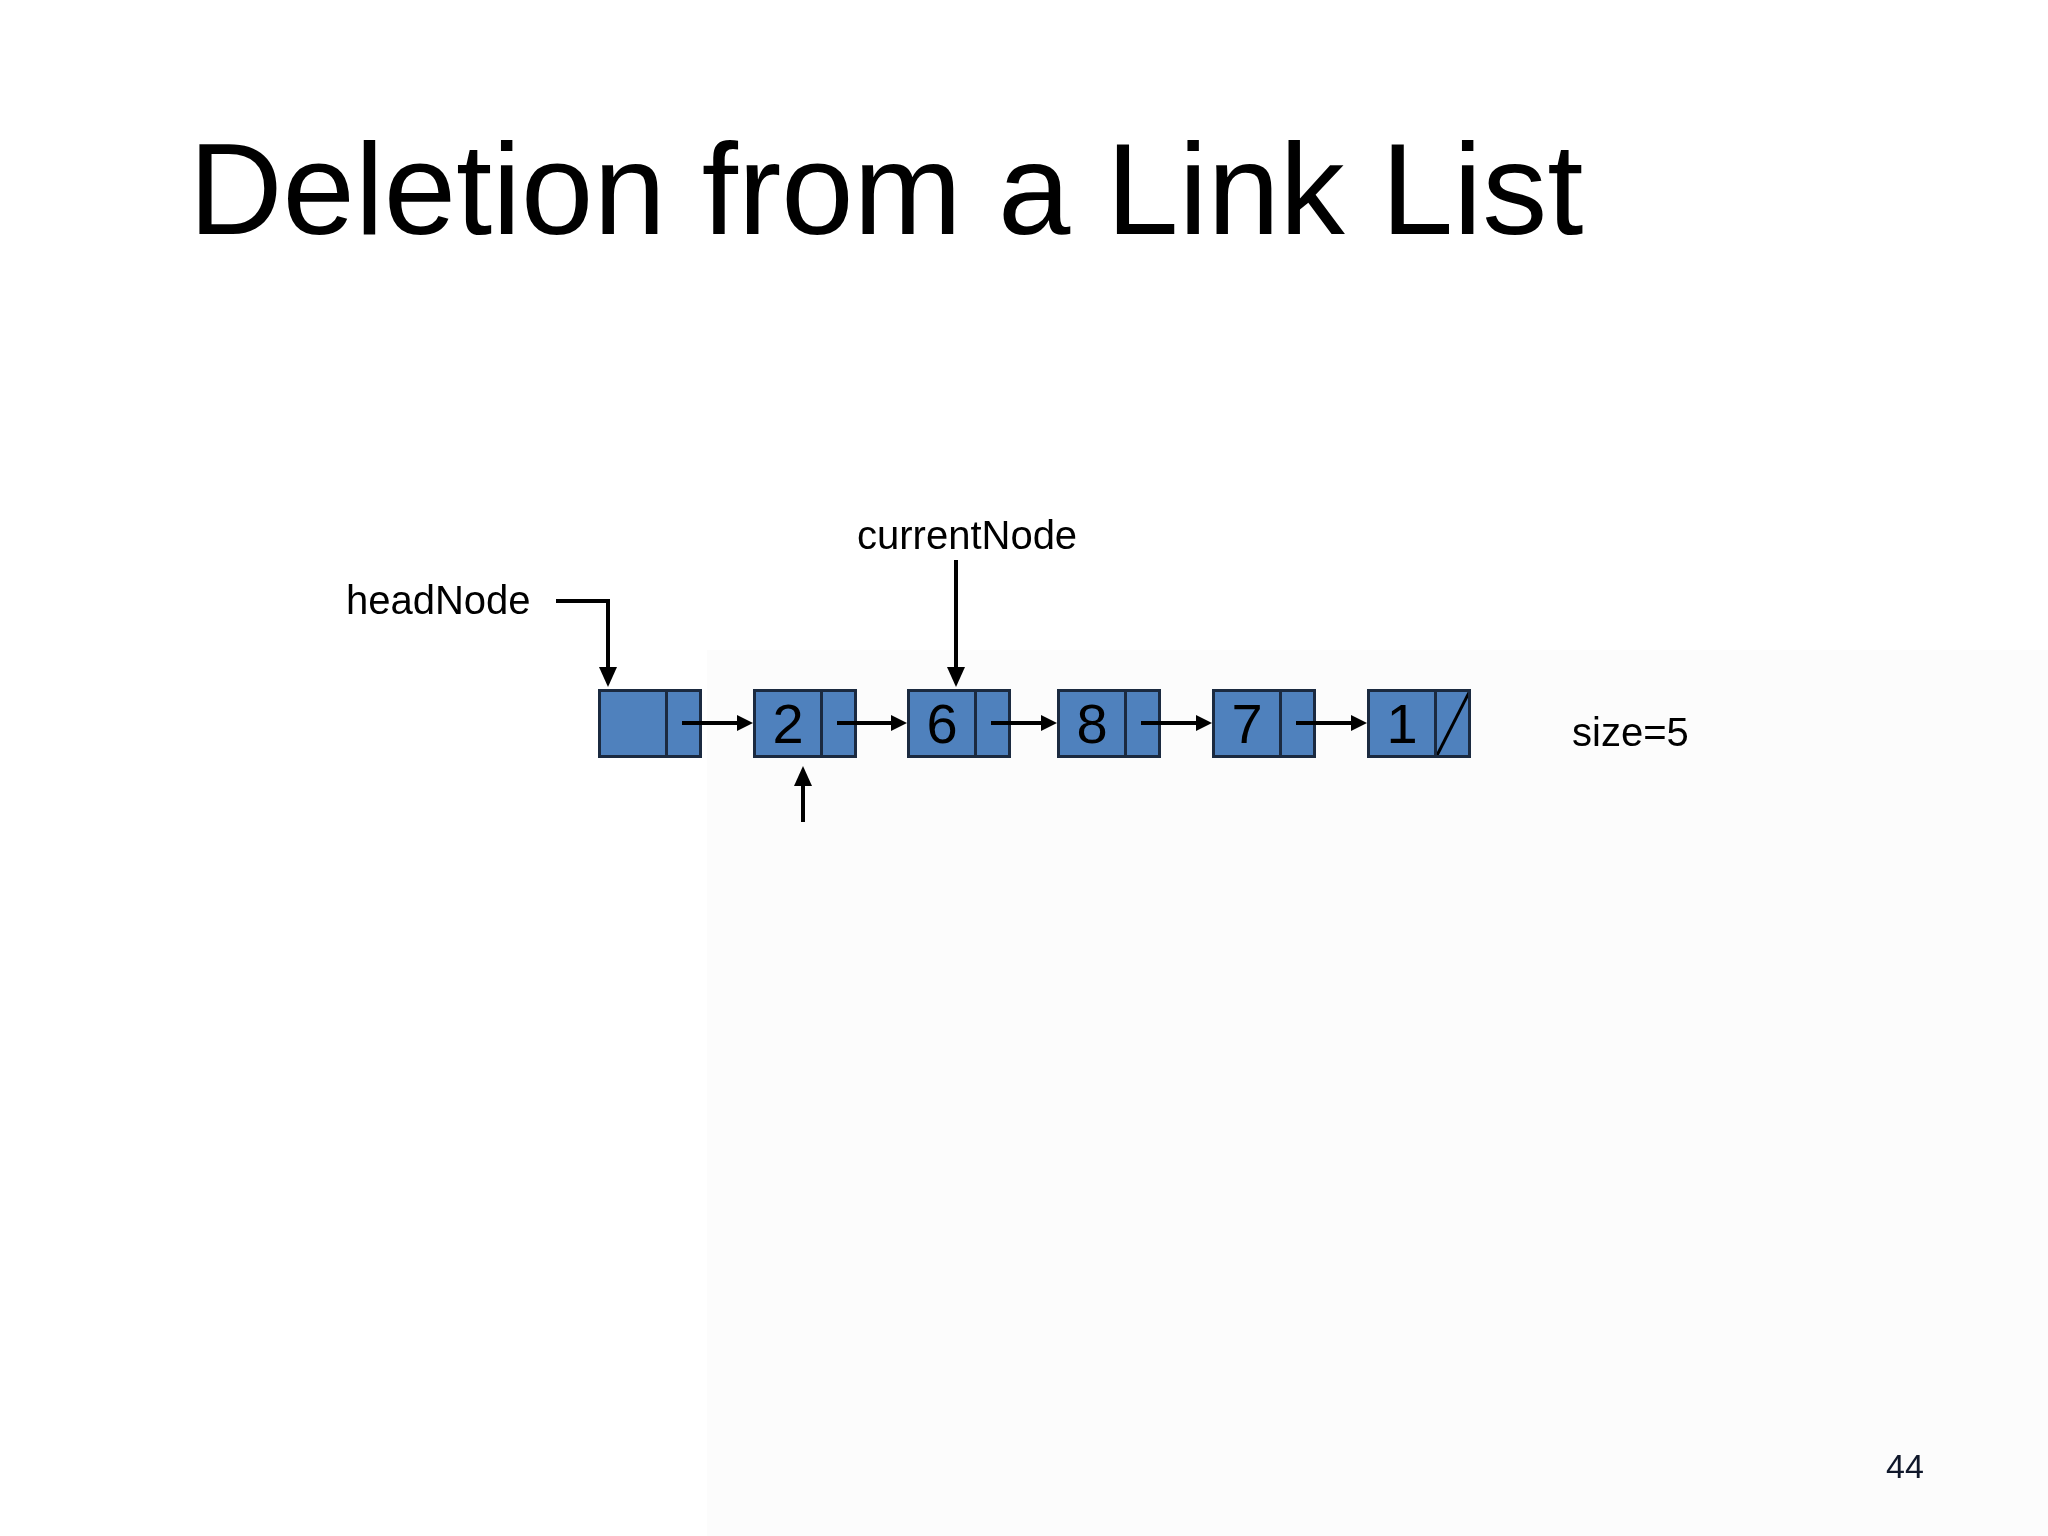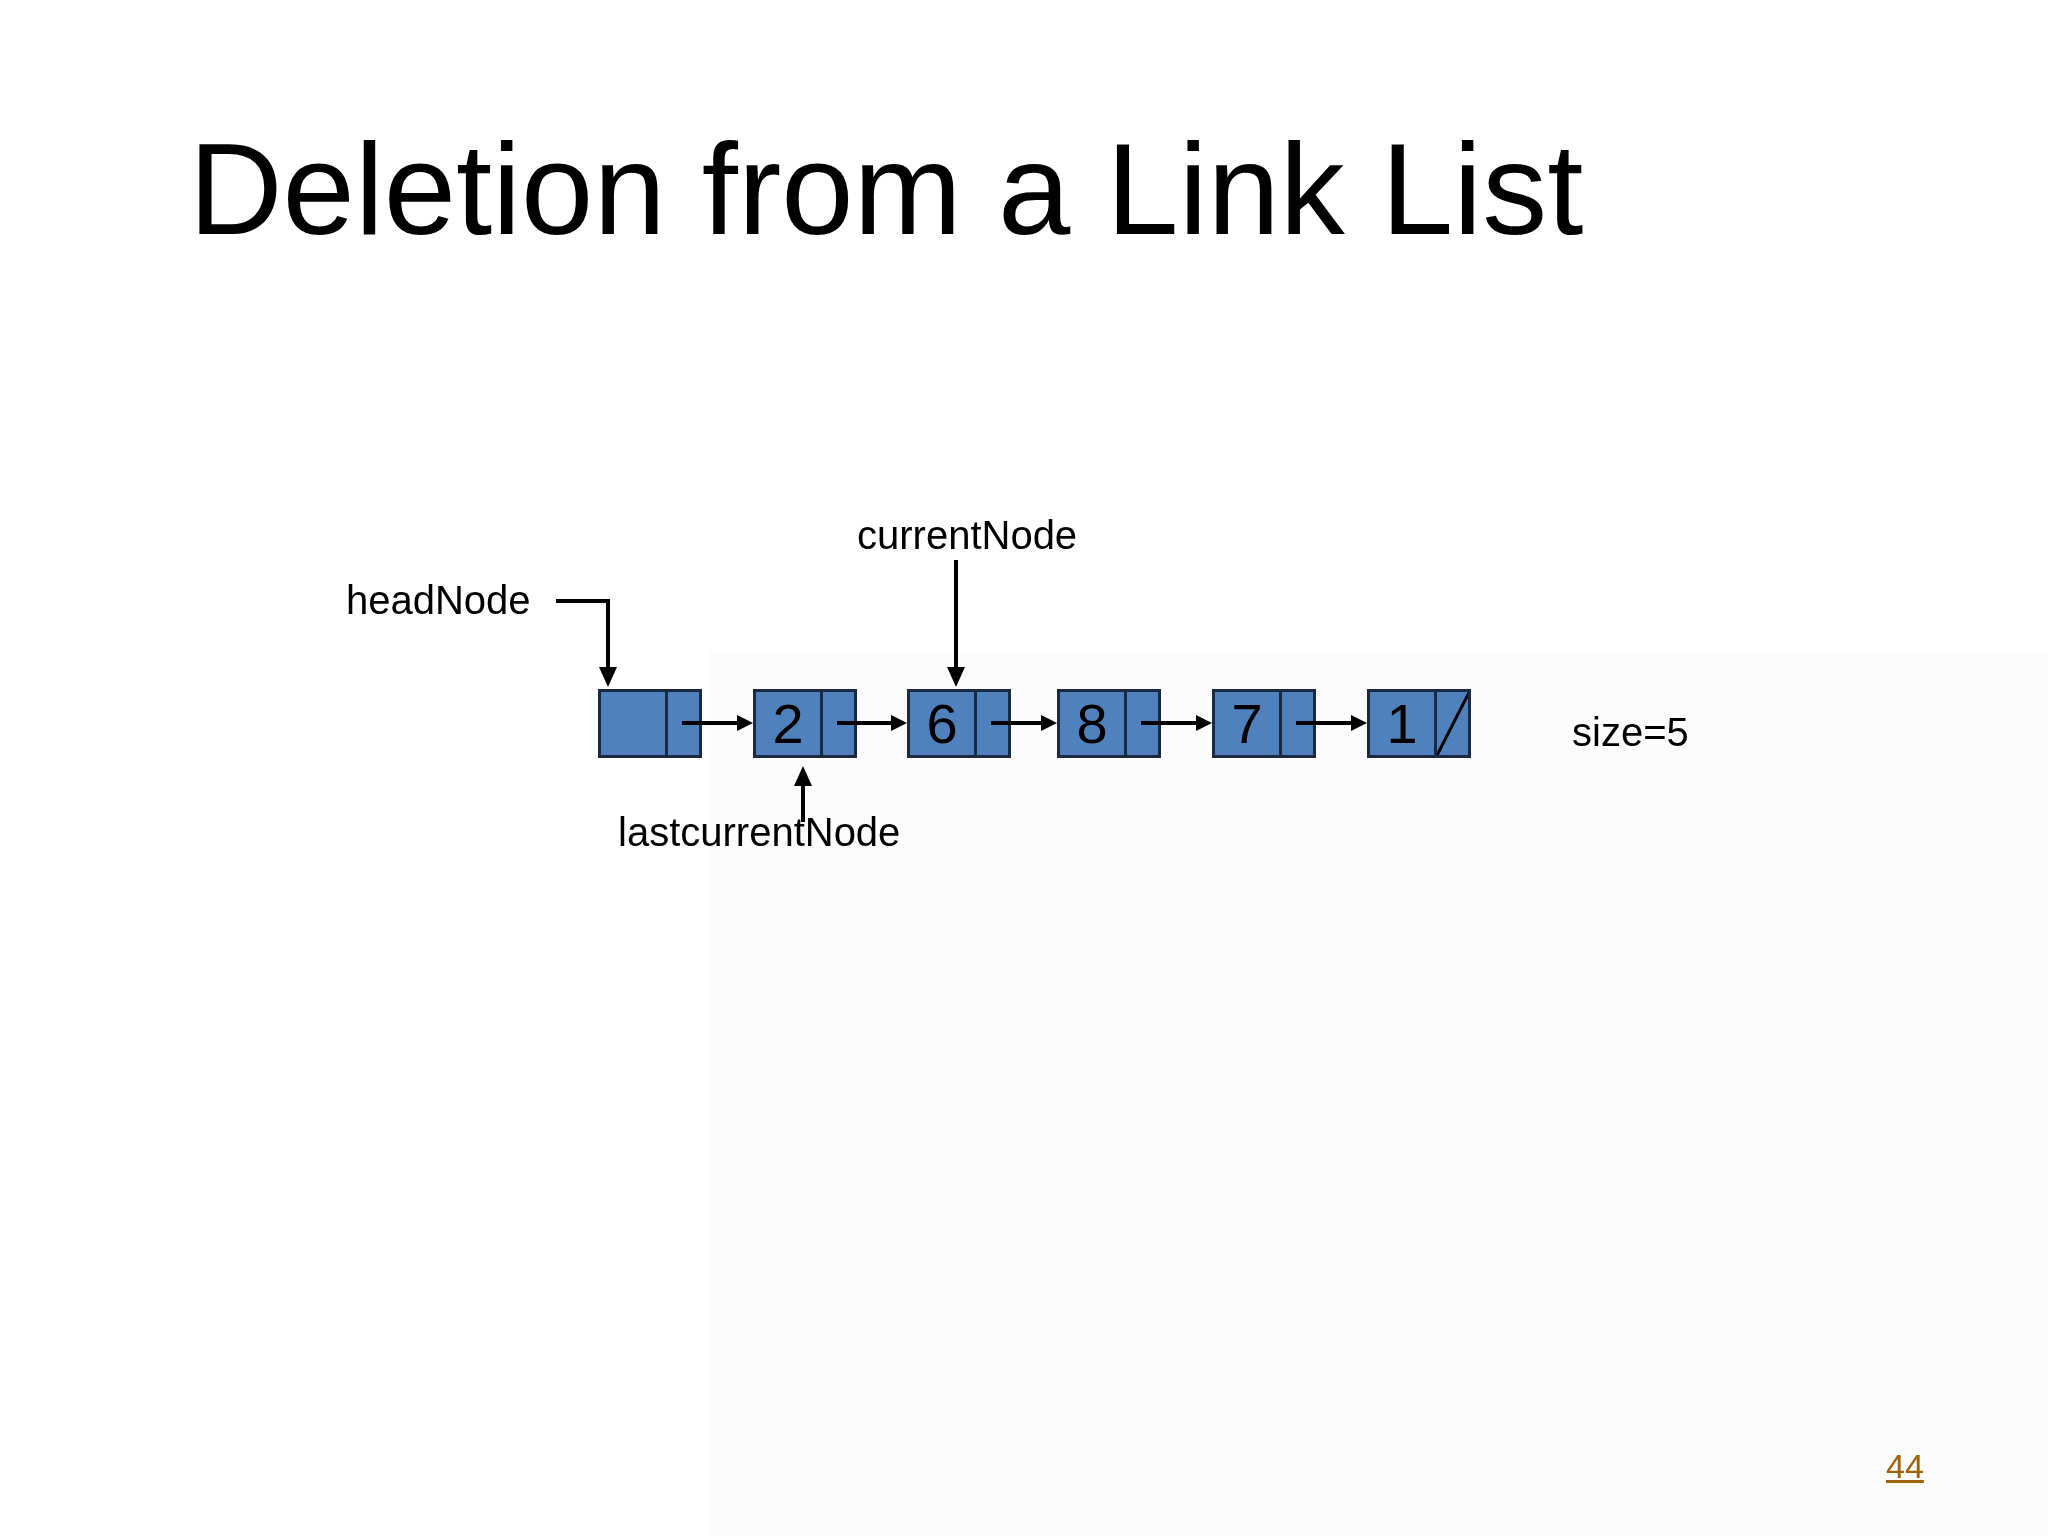--- a/index.html
+++ b/index.html
@@ -28,23 +28,22 @@
   }
   .label{
     position:absolute;
     font-size:40px;line-height:1.2;
     color:#000;white-space:nowrap;
     z-index:3;
     text-align:center;
   }
   .page-num{
     position:absolute;left:1886px;top:1446px;
-    font-size:34px;line-height:1.2;color:#a16207;
+    font-size:34px;line-height:1.2;color:#0f172a;
     z-index:3;
-    text-decoration:underline;
   }
   
   .node{
     position:absolute;top:689px;
     width:104px;height:69px;
     background:#4f81bd;
     border:3px solid #1b2a40;
     box-sizing:border-box;
     display:flex;
     z-index:1;
@@ -86,21 +85,20 @@
 </head>
 <body>
 
 <div class="slide">
   <div class="bg-shade"></div>
 
   <div class="title">Deletion from a Link List</div>
 
   <div class="label" style="left:346px;top:576px">headNode</div>
   <div class="label" style="left:857px;top:511px">currentNode</div>
-  <div class="label" style="left:618px;top:808px">lastcurrentNode</div>
   <div class="label" style="left:1572px;top:708px">size=5</div>
 
   <div class="hline" style="left:556px;top:599px;width:54px"></div>
   <div class="vline" style="left:606px;top:599px;height:70px"></div>
   <div class="tri-down" style="left:599px;top:667px"></div>
 
   <div class="vline" style="left:954px;top:560px;height:109px"></div>
   <div class="tri-down" style="left:947px;top:667px"></div>
 
   <div class="vline" style="left:801px;top:784px;height:38px"></div>

